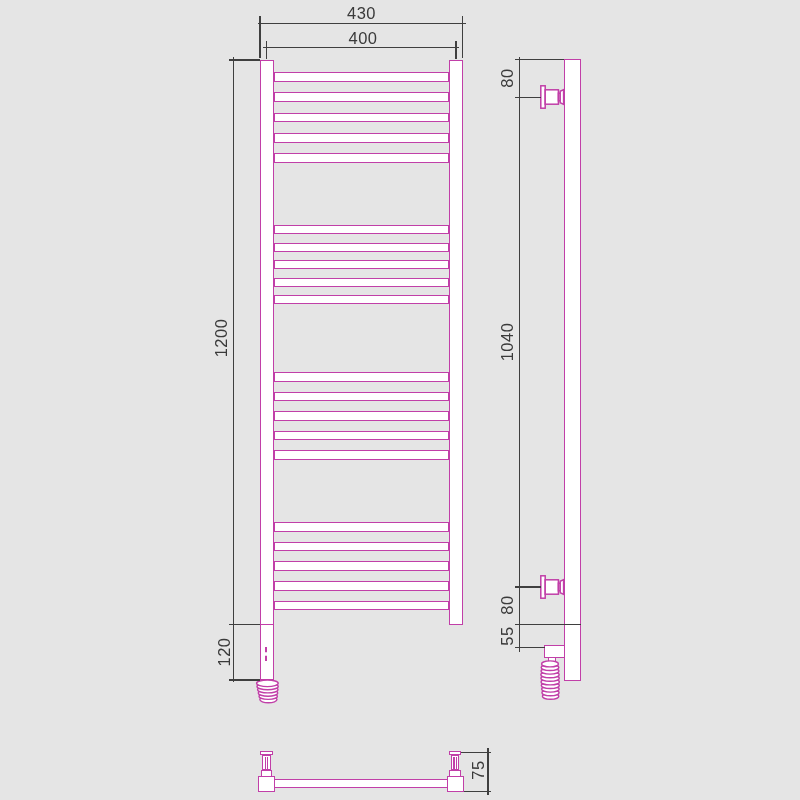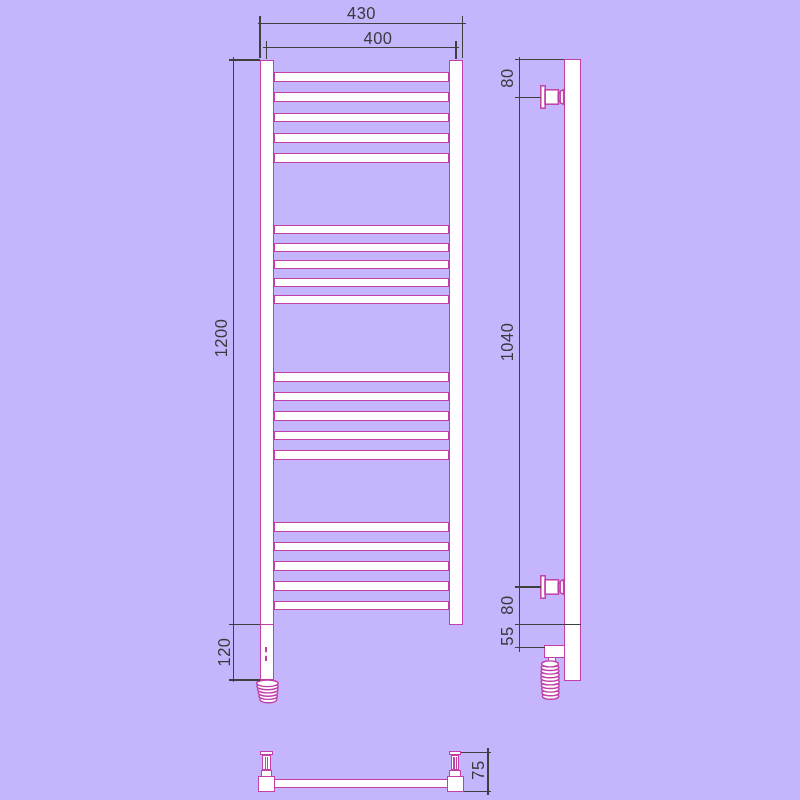--- a/index.html
+++ b/index.html
@@ -1,19 +1,19 @@
 <!DOCTYPE html>
 <html style="--mag: #c13fa8; --gry: #3f3f3f;"><head>
 <meta charset="utf-8">
 <style>
   :root { --mag:#c13fa8; --gry:#3f3f3f; --txt:#3a3a3a; }
   * { box-sizing: border-box; margin:0; padding:0; }
   html,body { background:#fff; }
   #canvas {
-    position:relative; width:800px; height:800px; background:#c4b5fd; overflow:hidden;
+    position:relative; width:800px; height:800px; background:#e5e5e5; overflow:hidden;
     font-family:"Liberation Sans", sans-serif; color:var(--txt);
   }
   .h { position:absolute; height:1.5px; background:var(--gry); }
   .v { position:absolute; width:1.5px; background:var(--gry); }
   .mh { position:absolute; height:1.5px; background:var(--mag); }
   .lbl {
     position:absolute; height:18px; font-size:16.5px; line-height:18px;
     text-align:center; color:var(--txt); letter-spacing:0.5px; white-space:nowrap;
   }
   .rot { transform:rotate(-90deg); transform-origin:center center; }
@@ -38,21 +38,21 @@
   <div>
 
     <div class="h z4" style="left:257.5px;top:22.5px;width:208.5px;"></div>
     <div class="v z4" style="left:259.2px;top:16px;height:42px;"></div>
     <div class="v z4" style="left:461.7px;top:16px;height:42px;"></div>
     <div class="lbl" style="left:331.5px;top:4px;width:60px;">430</div>
 
     <div class="h z4" style="left:263px;top:46.5px;width:196px;"></div>
     <div class="v z4" style="left:265.7px;top:41px;height:17.5px;"></div>
     <div class="v z4" style="left:455.2px;top:41px;height:17.5px;"></div>
-    <div class="lbl" style="left:348px;top:28.5px;width:60px;">400</div>
+    <div class="lbl" style="left:333px;top:28.5px;width:60px;">400</div>
 
     <div class="rung-group" style="top:72px;height:91px;--th:9.8px;">
         <div class="rung"></div>
         <div class="rung"></div>
         <div class="rung"></div>
         <div class="rung"></div>
         <div class="rung"></div>
       </div>
     <div class="rung-group" style="top:225px;height:79px;--th:9px;">
         <div class="rung"></div>

